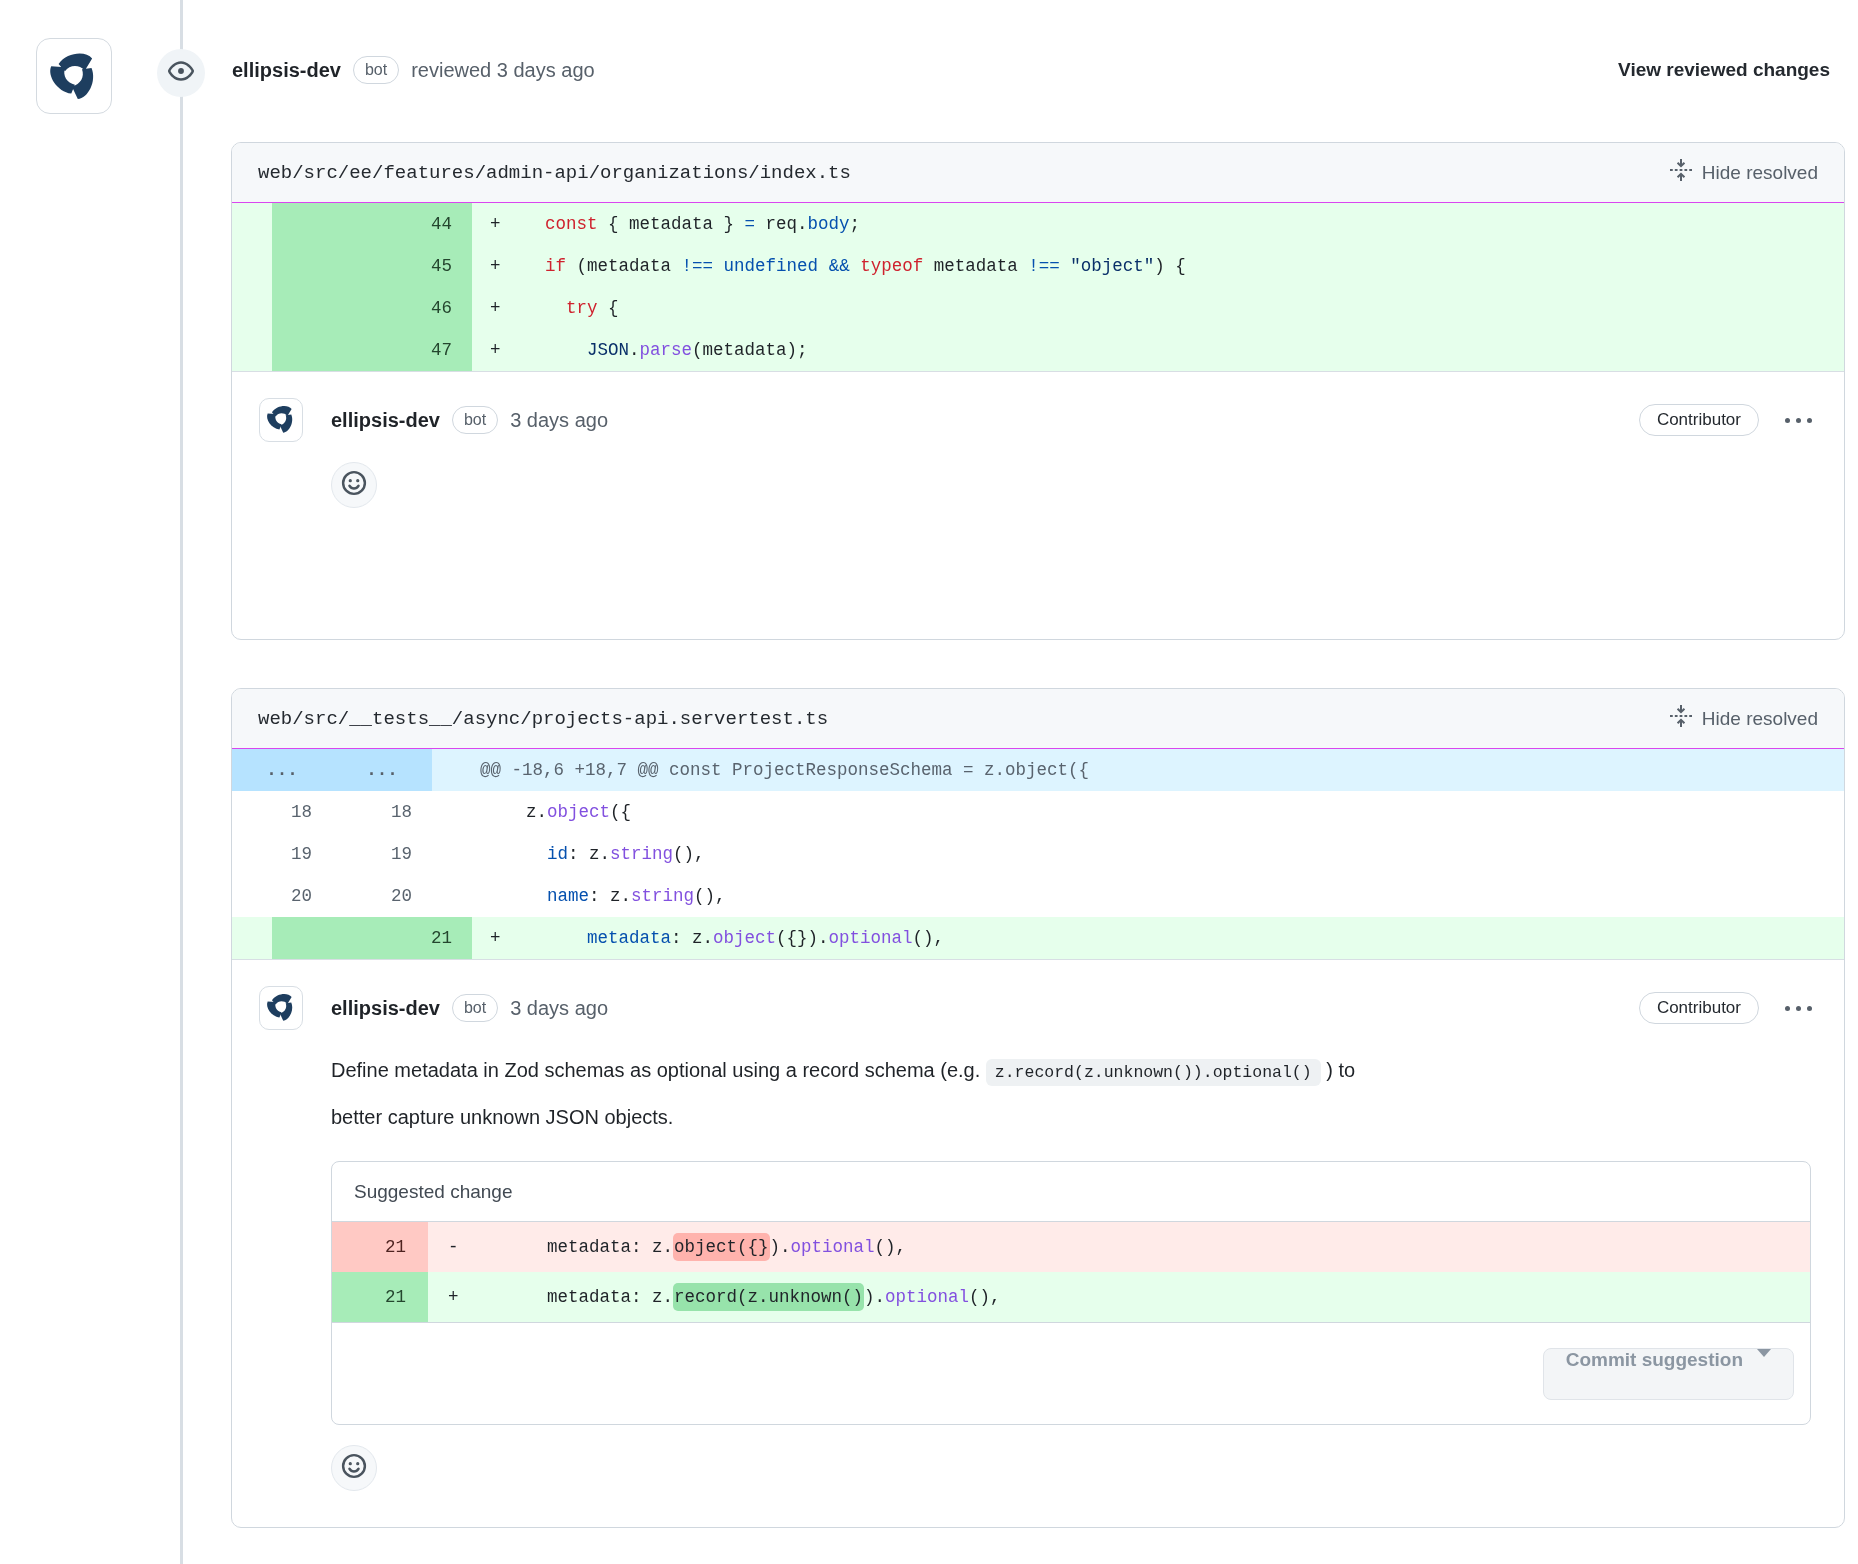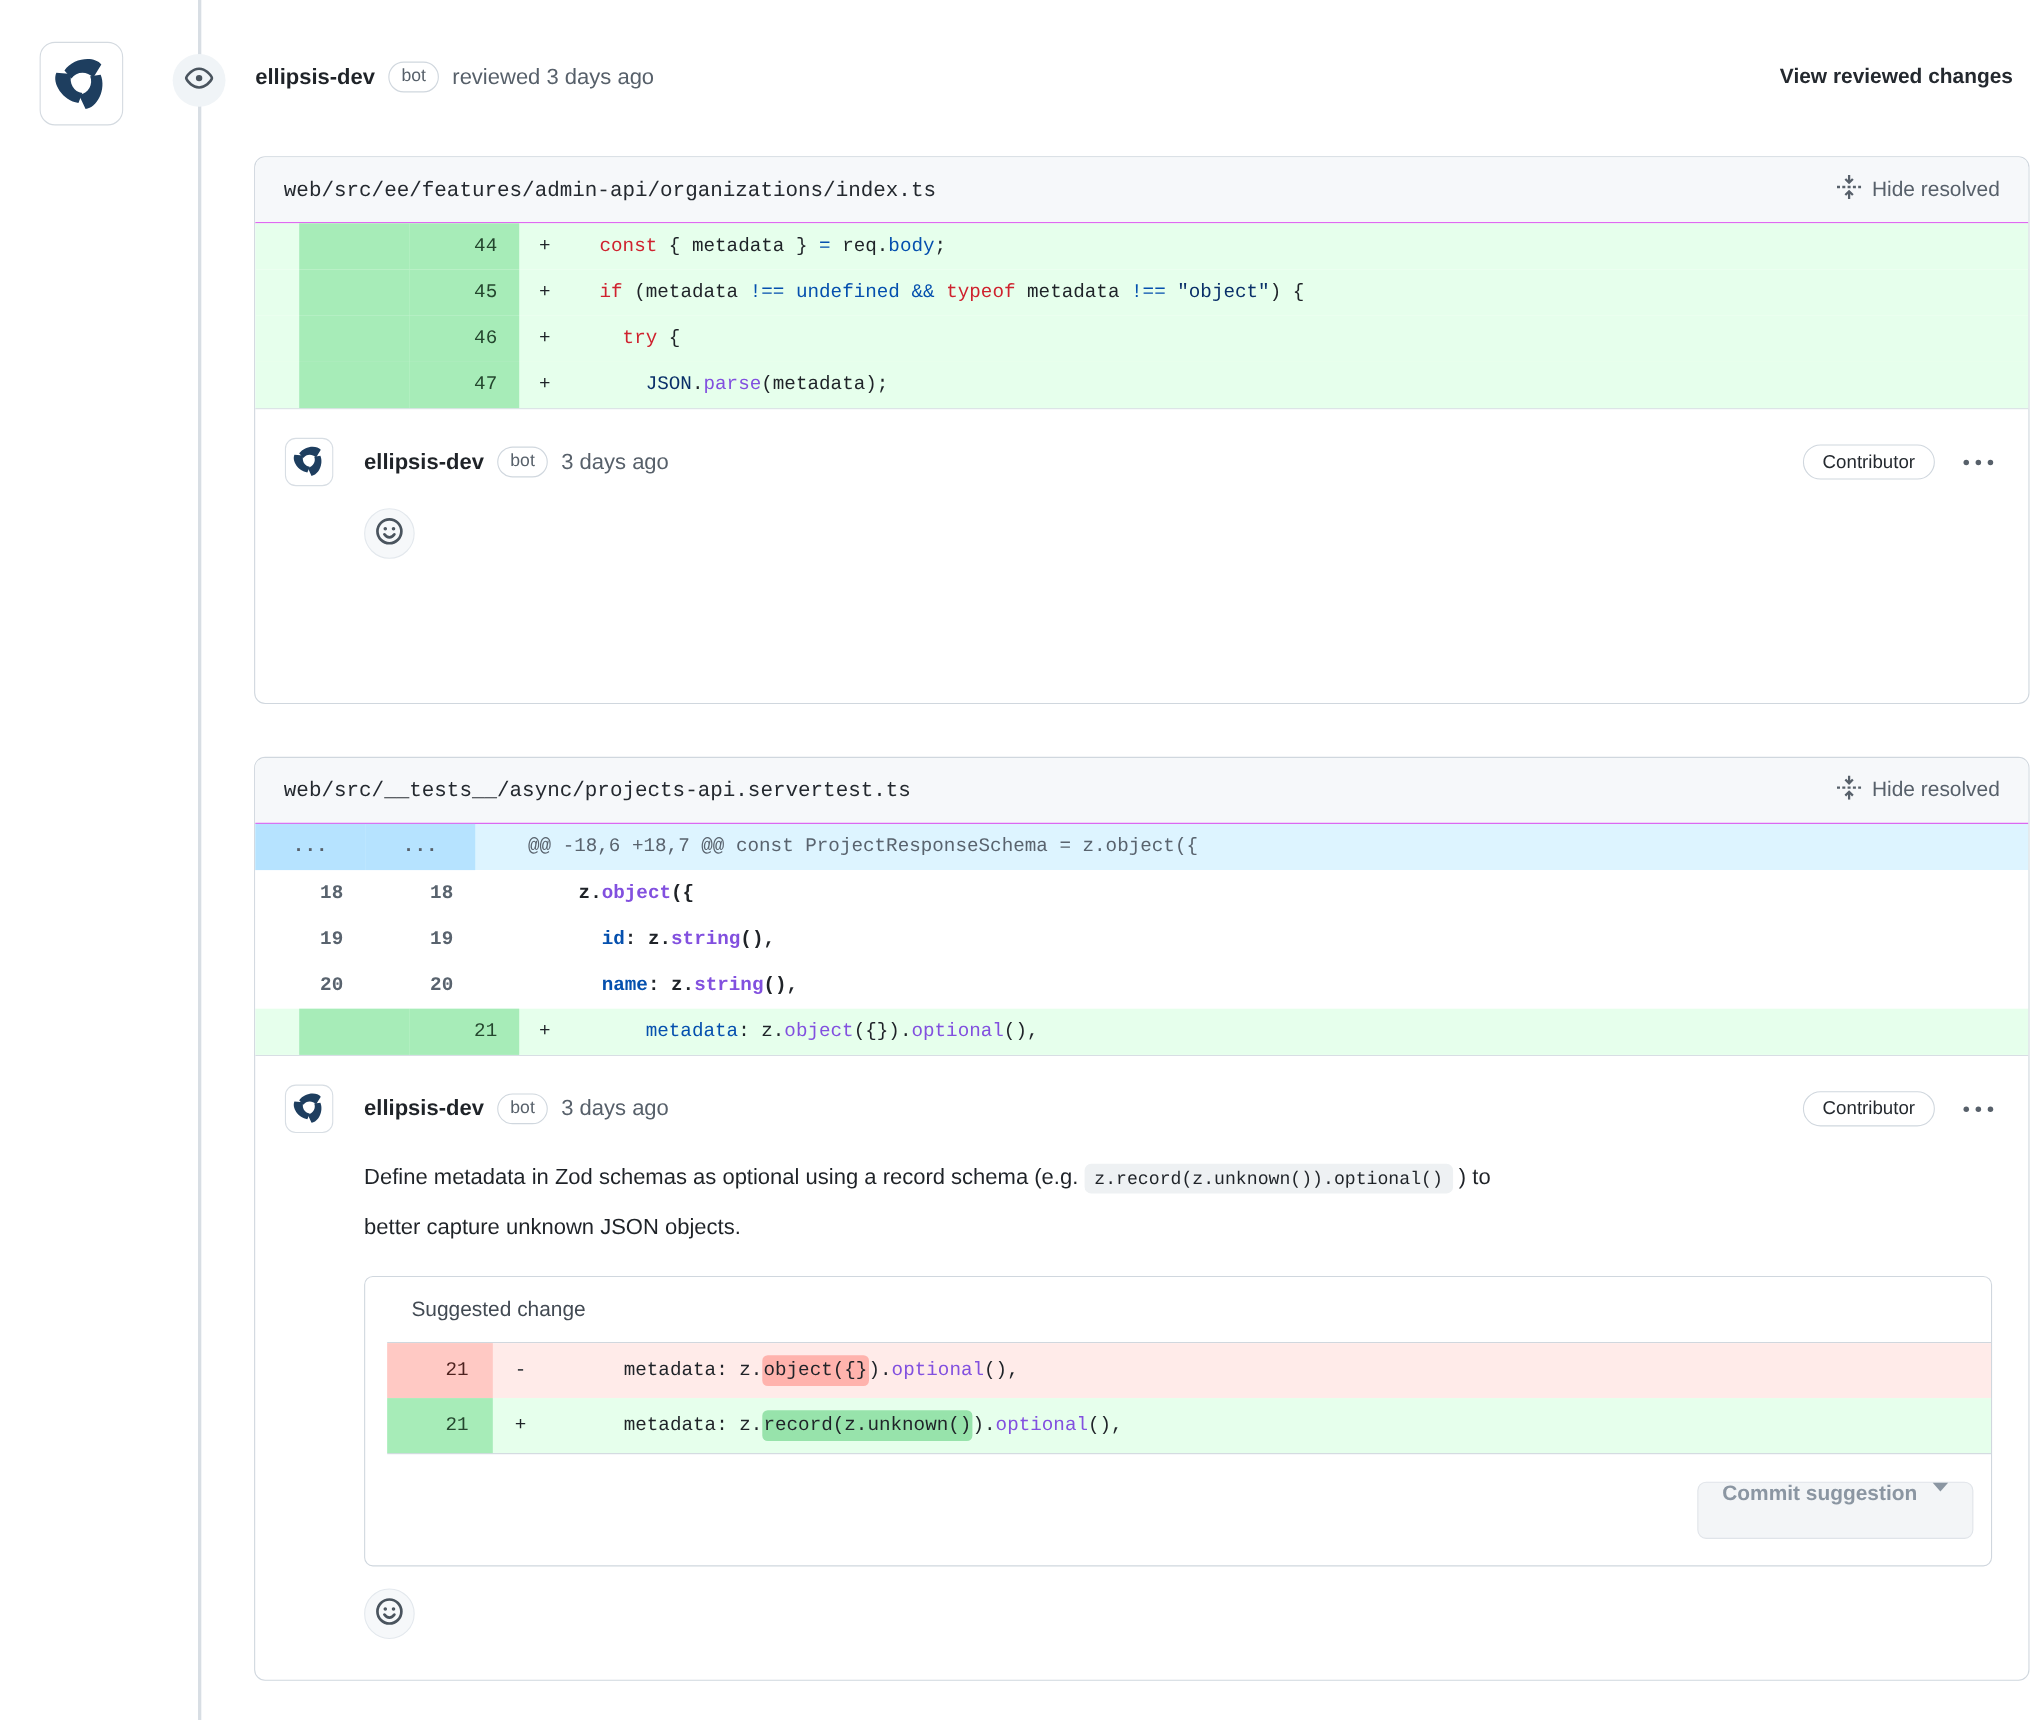--- a/index.html
+++ b/index.html
@@ -52,21 +52,21 @@
   .gut {
     width:100px; flex:none; display:flex; align-items:center; justify-content:flex-end;
     padding-right:20px; color:#59636e; font-family:"Liberation Mono","DejaVu Sans Mono",monospace;
   }
   .row-add .gut { background:#a7ecb8; color:#24462e; }
   .row-hunk .gut { background:#b6e3ff; color:#57606a; justify-content:center; padding-right:0; font-weight:bold; }
   .marker { width:52px; flex:none; display:flex; align-items:center; padding-left:18px; color:#1f2328; font-family:"Liberation Mono","DejaVu Sans Mono",monospace; }
   .codecell { flex:1; display:flex; align-items:center; white-space:pre; font-family:"Liberation Mono","DejaVu Sans Mono",monospace; }
   .row-add { background:#e6ffec;padding-left:40px; }
   .row-hunk { background:#ddf4ff; color:#59636e; }
-  .row-ctx { background:#fff;font-weight:bold; }
+  .row-ctx { background:#fff; }
   .hunk-text { padding-left:48px; font-size:17.5px; white-space:pre; }
 
   .tk-p { color:#1f2328; } .tk-k { color:#cf222e; } .tk-o { color:#0550ae; }
   .tk-s { color:#0a3069; } .tk-v { color:#0a3069; } .tk-f { color:#8250df; }
   .hl-del { background:#ffb3ad; border-radius:5px; padding:4px 1px; }
   .hl-add { background:#97e3ab; border-radius:5px; padding:4px 1px; }
 
   
   .comment { padding:26px 30px 0 27px; }
   .c-headrow { display:flex; align-items:center; }
@@ -91,21 +91,21 @@
     font-family:"Liberation Mono","DejaVu Sans Mono",monospace; font-size:16.5px;
     background:#eef1f3; border-radius:6px; padding:4px 9px; white-space:pre;
   }
 
   .smiley-btn {
     margin:20px 0 0 72px; width:46px; height:46px; border-radius:50%;
     background:#f6f8fa; border:1px solid #e3e8ed; display:flex; align-items:center; justify-content:center; cursor:pointer;
   }
 
   
-  .suggestion { margin:22px 0 0 72px; width:1480px; border:1px solid #d0d7de; border-radius:8px; overflow:hidden; background:#fff;padding-left:20px; }
+  .suggestion { margin:22px 0 0 72px; width:1480px; border:1px solid #d0d7de; border-radius:8px; overflow:hidden; background:#fff; }
   .sug-header { height:60px; display:flex; align-items:center; padding:0 22px; font-size:19px; color:#424a53; border-bottom:1px solid #d0d7de; }
   .sug-row { display:flex; height:50px; font-size:17.5px; align-items:stretch; }
   .sug-gut { width:96px; flex:none; display:flex; align-items:center; justify-content:flex-end; padding-right:22px; font-family:"Liberation Mono","DejaVu Sans Mono",monospace; }
   .sug-del { background:#ffebe9; } .sug-del .sug-gut { background:#ffc9c4; color:#4e2320; }
   .sug-add { background:#e6ffec; } .sug-add .sug-gut { background:#a7ecb8; color:#24462e; }
   .sug-marker { width:56px; flex:none; display:flex; align-items:center; padding-left:20px; font-family:"Liberation Mono","DejaVu Sans Mono",monospace; color:#1f2328; }
   .sug-footer { height:102px; border-top:1px solid #d0d7de; display:flex; align-items:center; justify-content:flex-end; padding-right:16px; }
   .commit-btn {
     height:52px; display:flex; align-items:flex-start; gap:14px; padding:0 22px;
     background:#f3f5f7; border:1px solid #e0e4e9; border-radius:8px;

